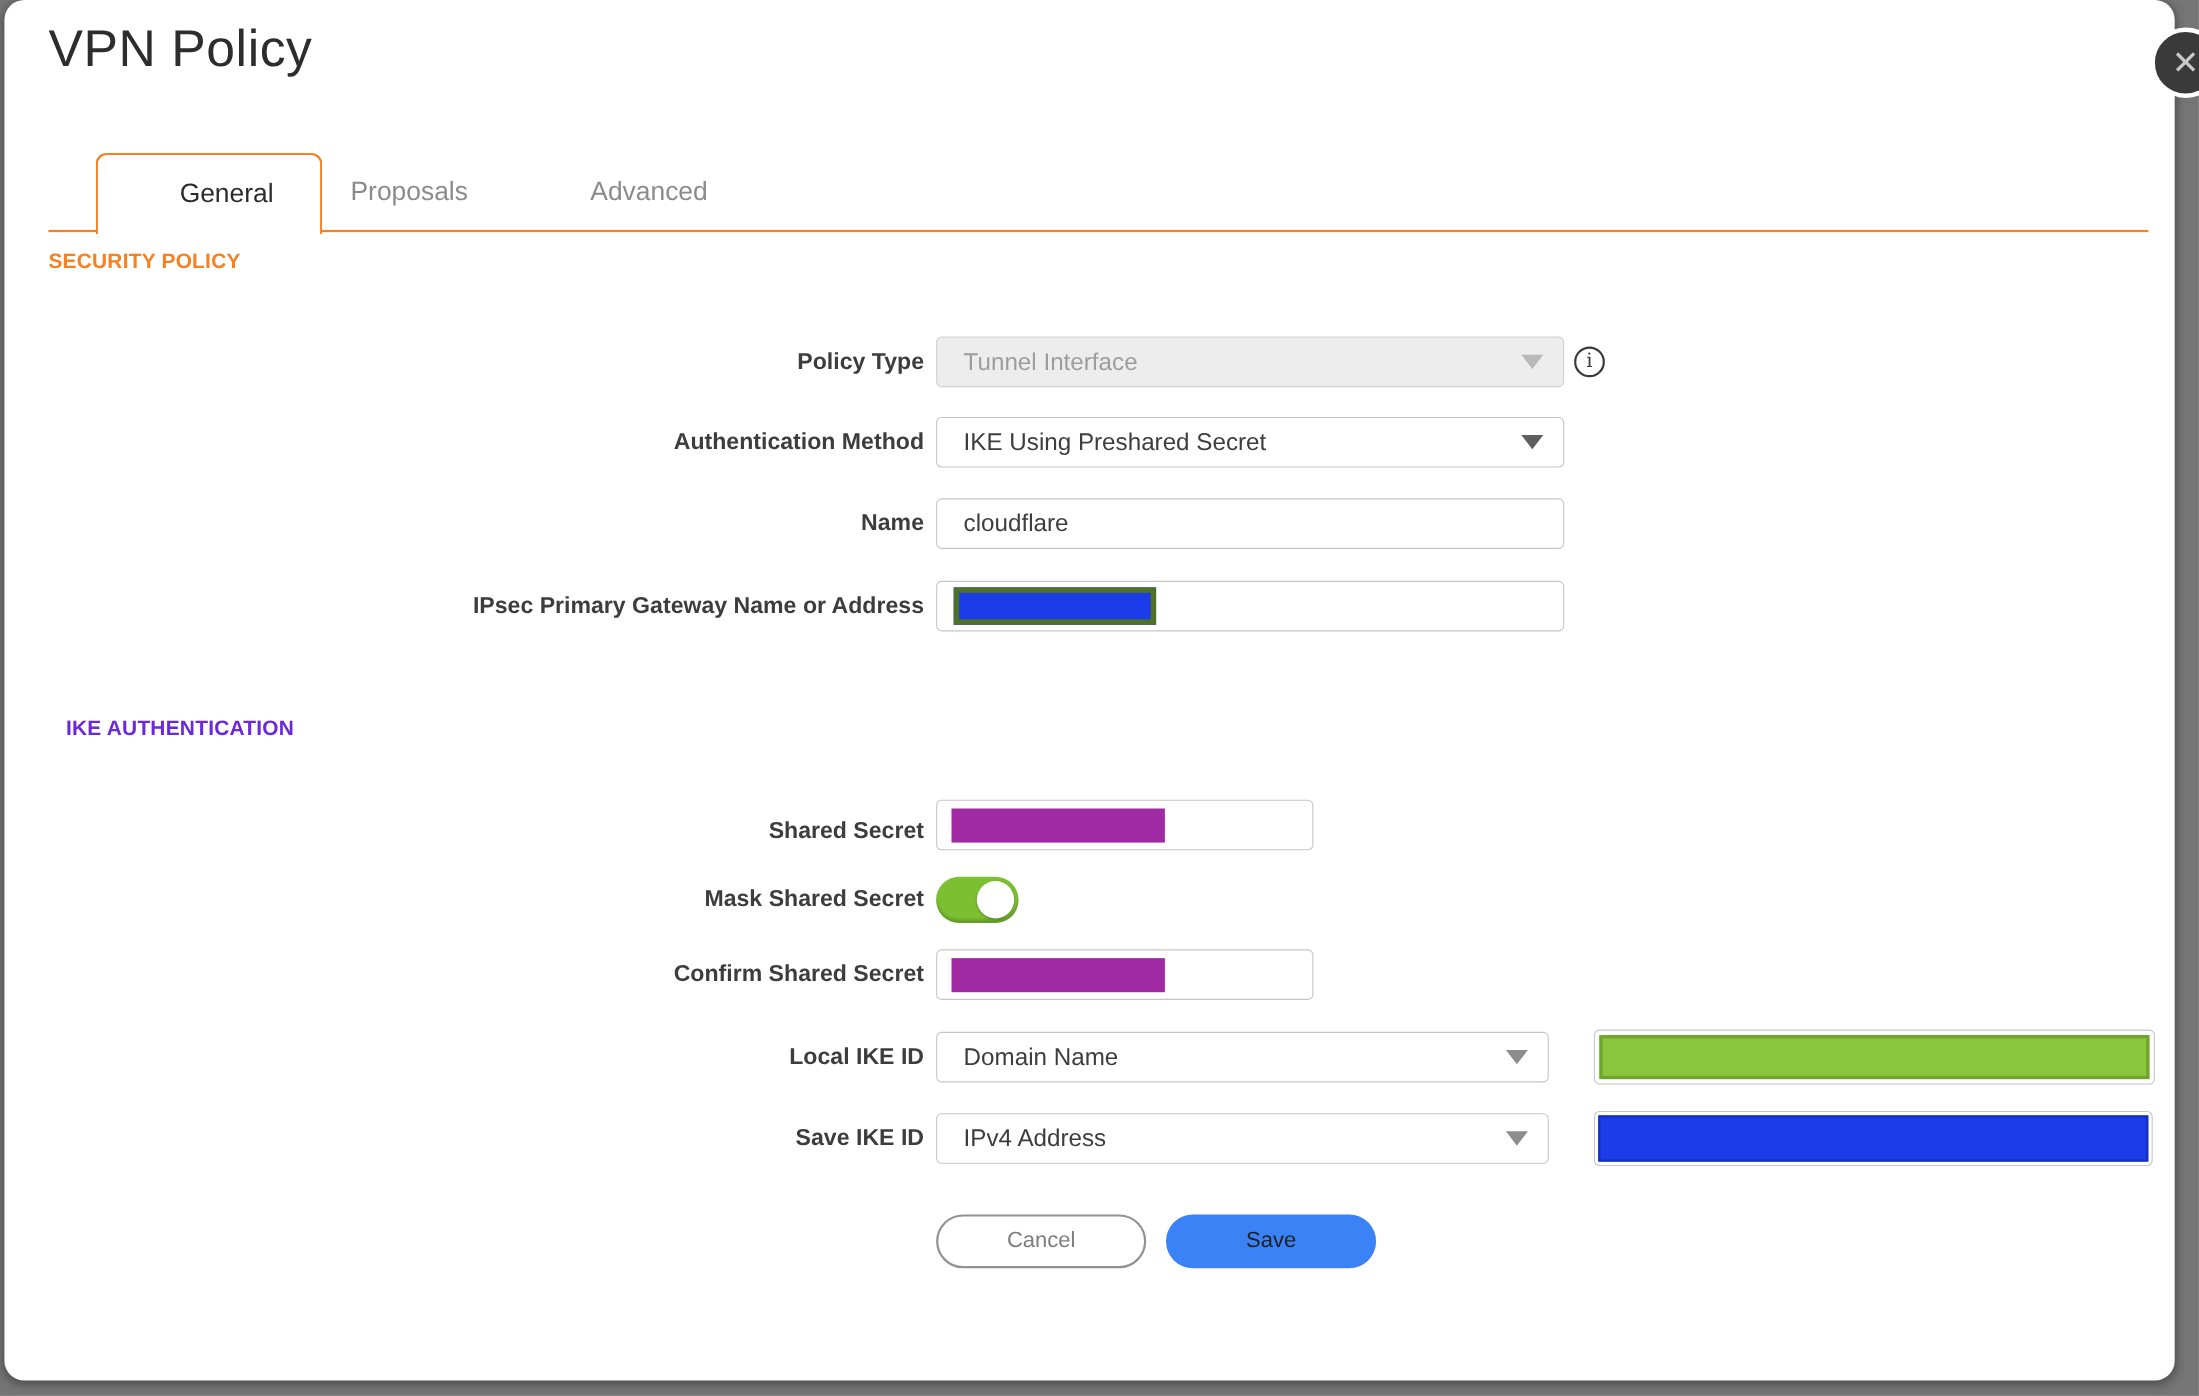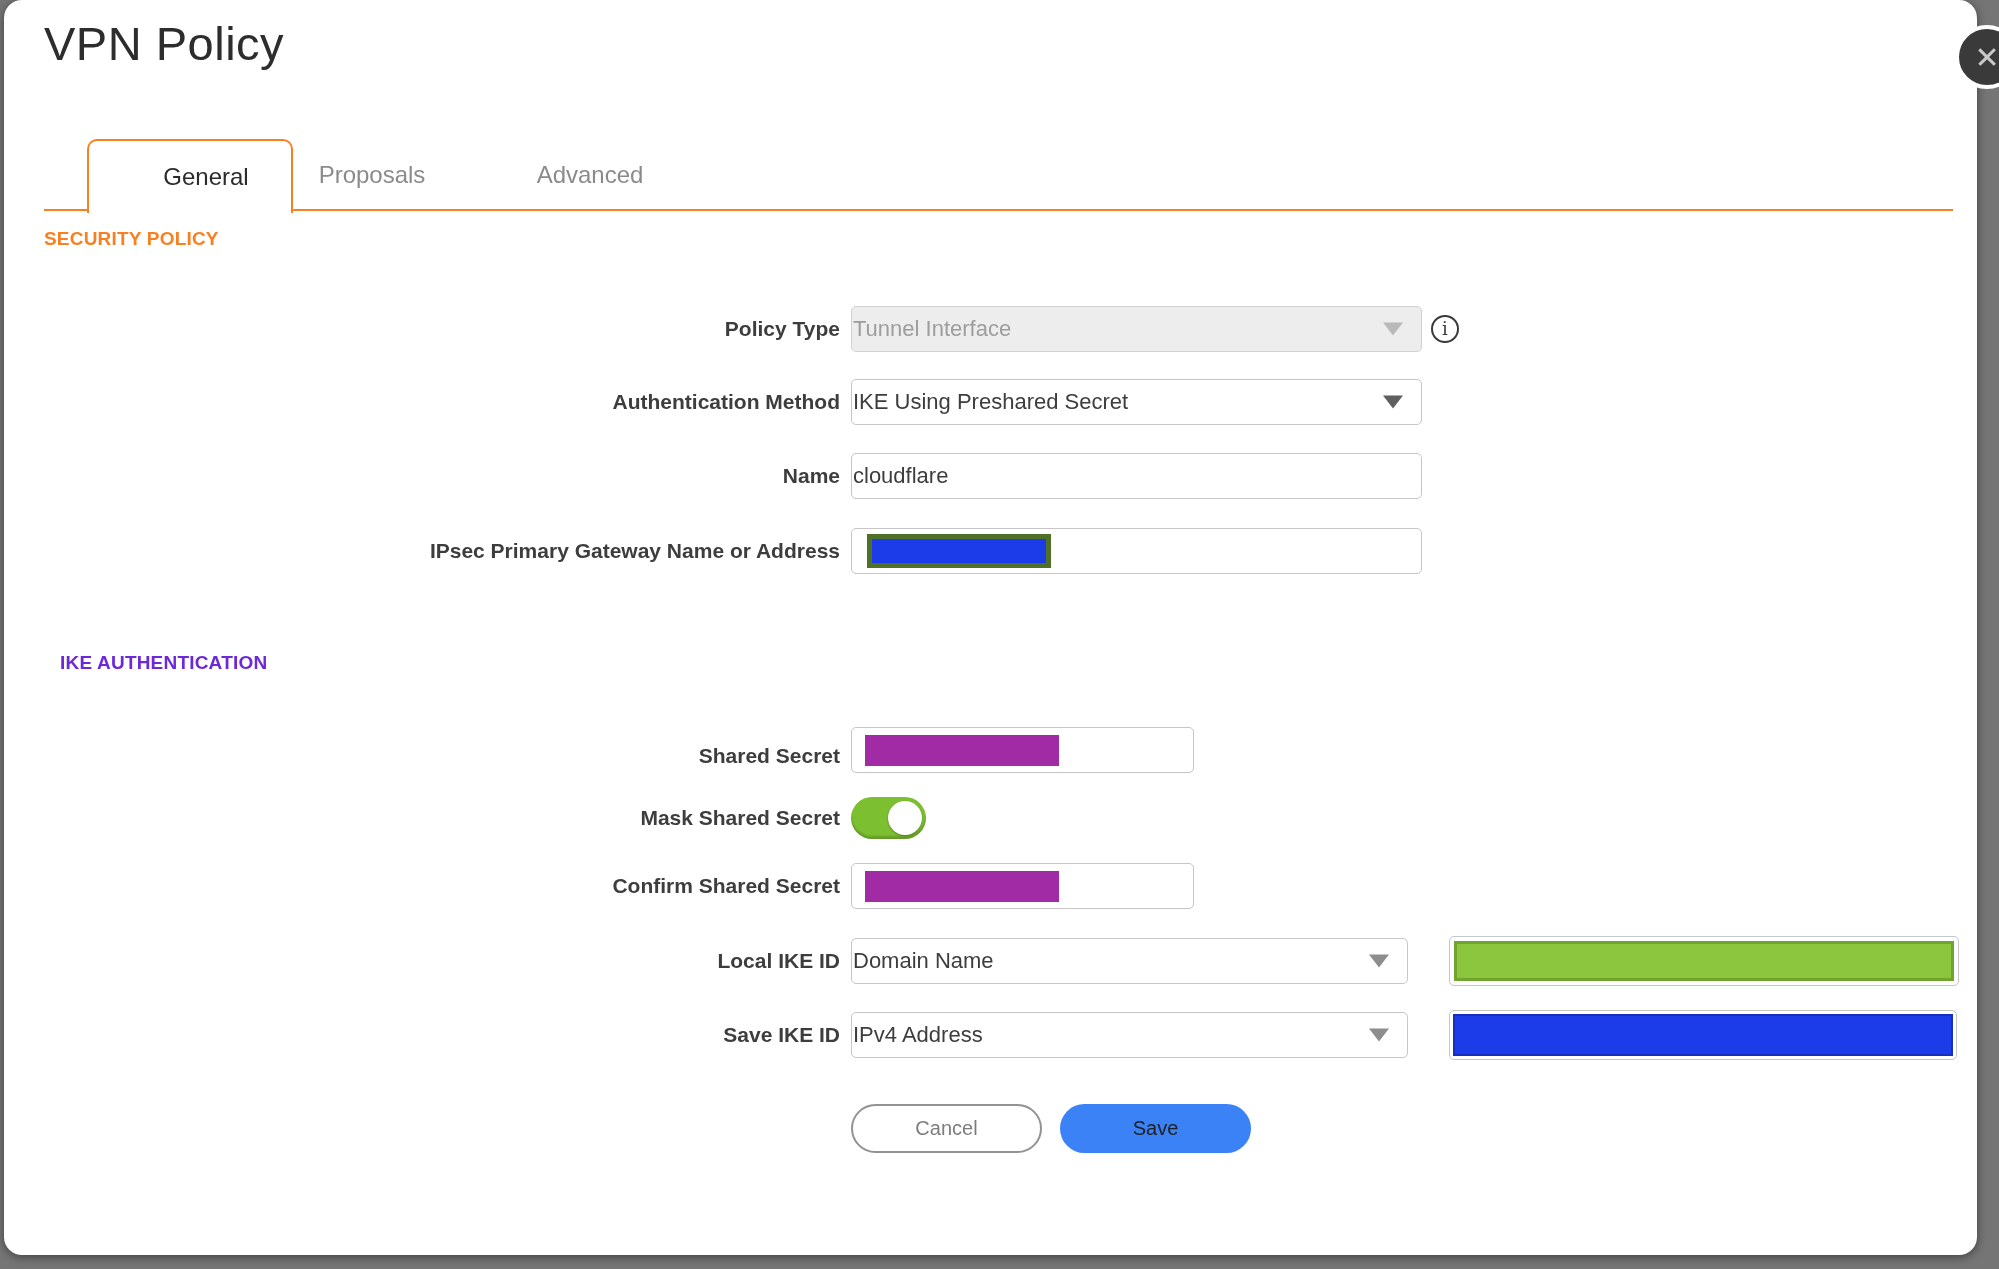--- a/index.html
+++ b/index.html
@@ -16,21 +16,21 @@
   .tab-underline{left:40px;top:209px;width:1909px;height:2px;z-index:1;}
   .tab{top:139px;height:72px;width:170px;display:flex;align-items:center;justify-content:center;
        font-size:24px;cursor:pointer;}
   .tab-active{left:83px;background:#fff;border-style:solid;border-width:2px 2px 0 2px;
               border-radius:10px 10px 0 0;color:#2b2b2b;z-index:2;padding-left:32px;}
   .tab-idle{color:#8b8b8b;z-index:2;}
   .section-heading{font-size:19px;font-weight:700;letter-spacing:.2px;}
   
   .row-label{left:0;width:808px;text-align:right;font-size:21px;font-weight:700;color:#3d3d3d;margin-left:28px;}
   .field{background:#fff;border:1px solid #c6c6c6;border-radius:5px;box-sizing:border-box;
-         font-size:22px;color:#3d3d3d;display:flex;align-items:center;padding-left:1px;position:absolute;}
+         font-size:22px;color:#3d3d3d;display:flex;align-items:center;padding-left:24px;position:absolute;}
   .field-disabled{background:#ededed;border-color:#d2d2d2;color:#9d9d9d;}
   .caret{width:0;height:0;border-left:10px solid transparent;border-right:10px solid transparent;
          border-top:13px solid #5f5f5f;position:absolute;right:18px;top:50%;transform:translateY(-50%);}
   .caret-light{border-top-color:#b9b9b9;}
   .caret-mid{border-top-color:#8d8d8d;}
   .redact{position:absolute;}
   input.bare{border:none;outline:none;font:inherit;color:inherit;background:transparent;width:100%;padding:0;}
   .info-icon{left:1427px;top:315px;width:28px;height:28px;border:2px solid #3a3a3a;border-radius:50%;
              box-sizing:border-box;display:flex;align-items:center;justify-content:center;
              font-family:"DejaVu Serif",serif;font-size:18px;color:#3a3a3a;line-height:1;}

